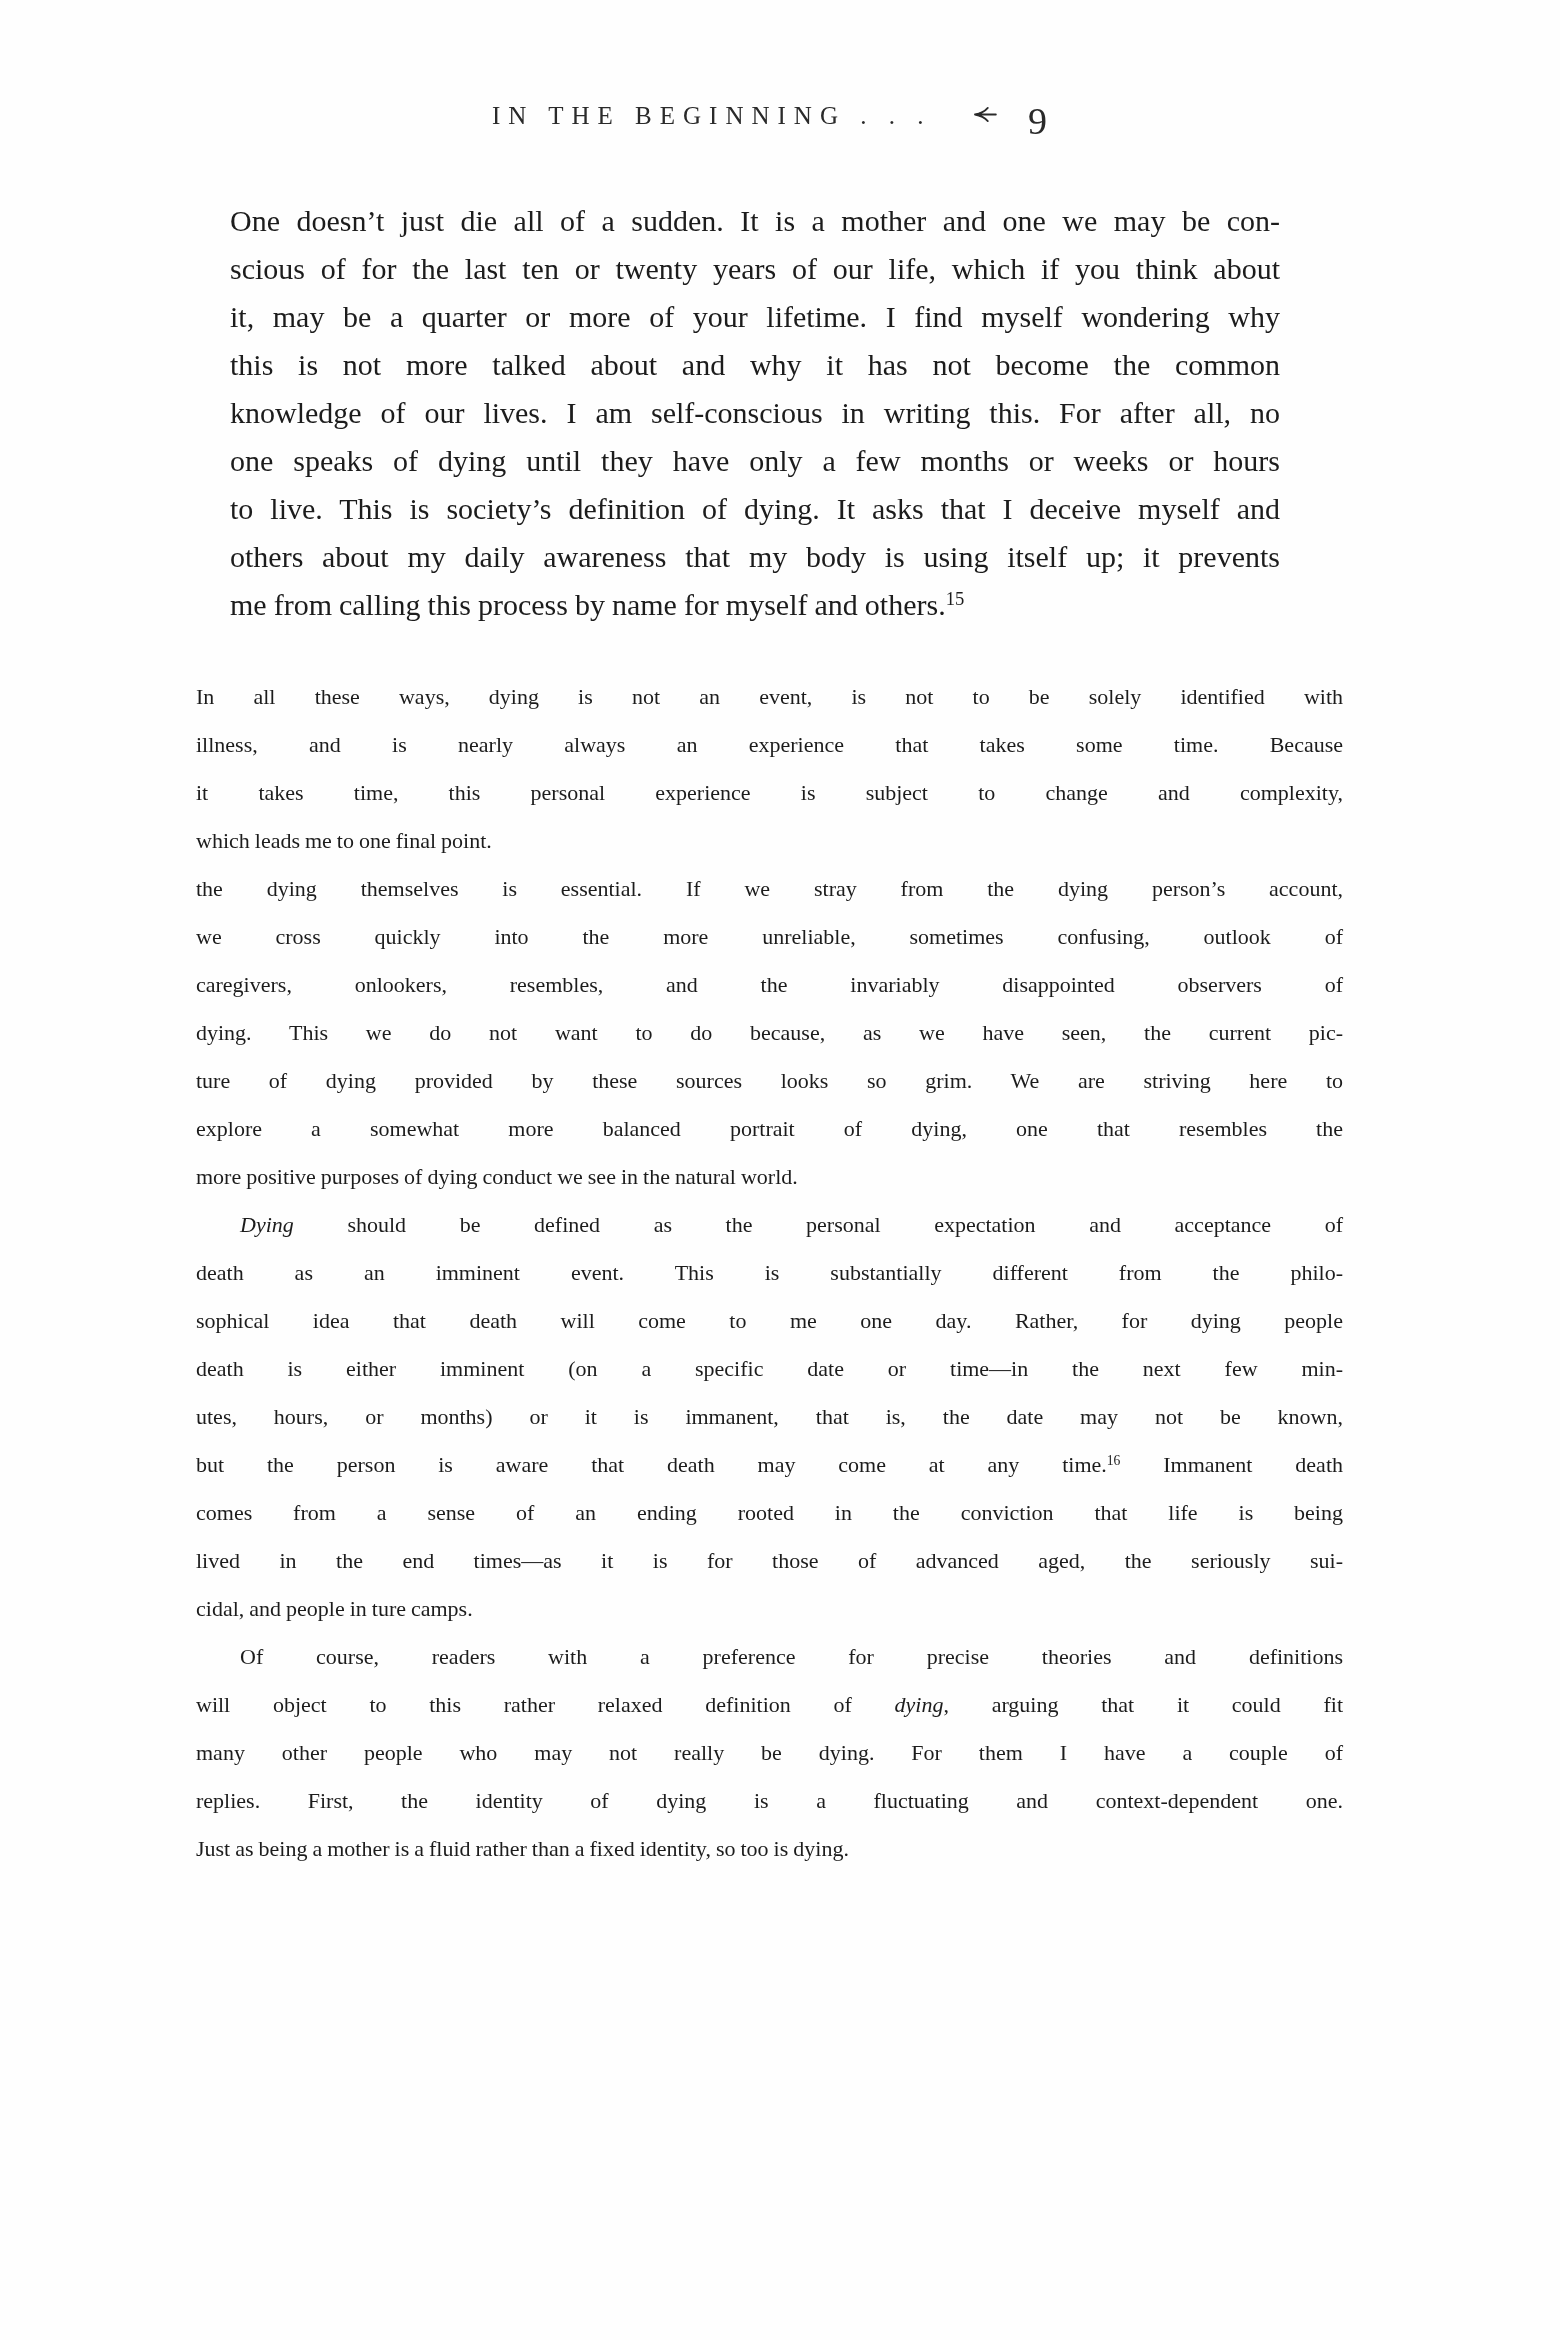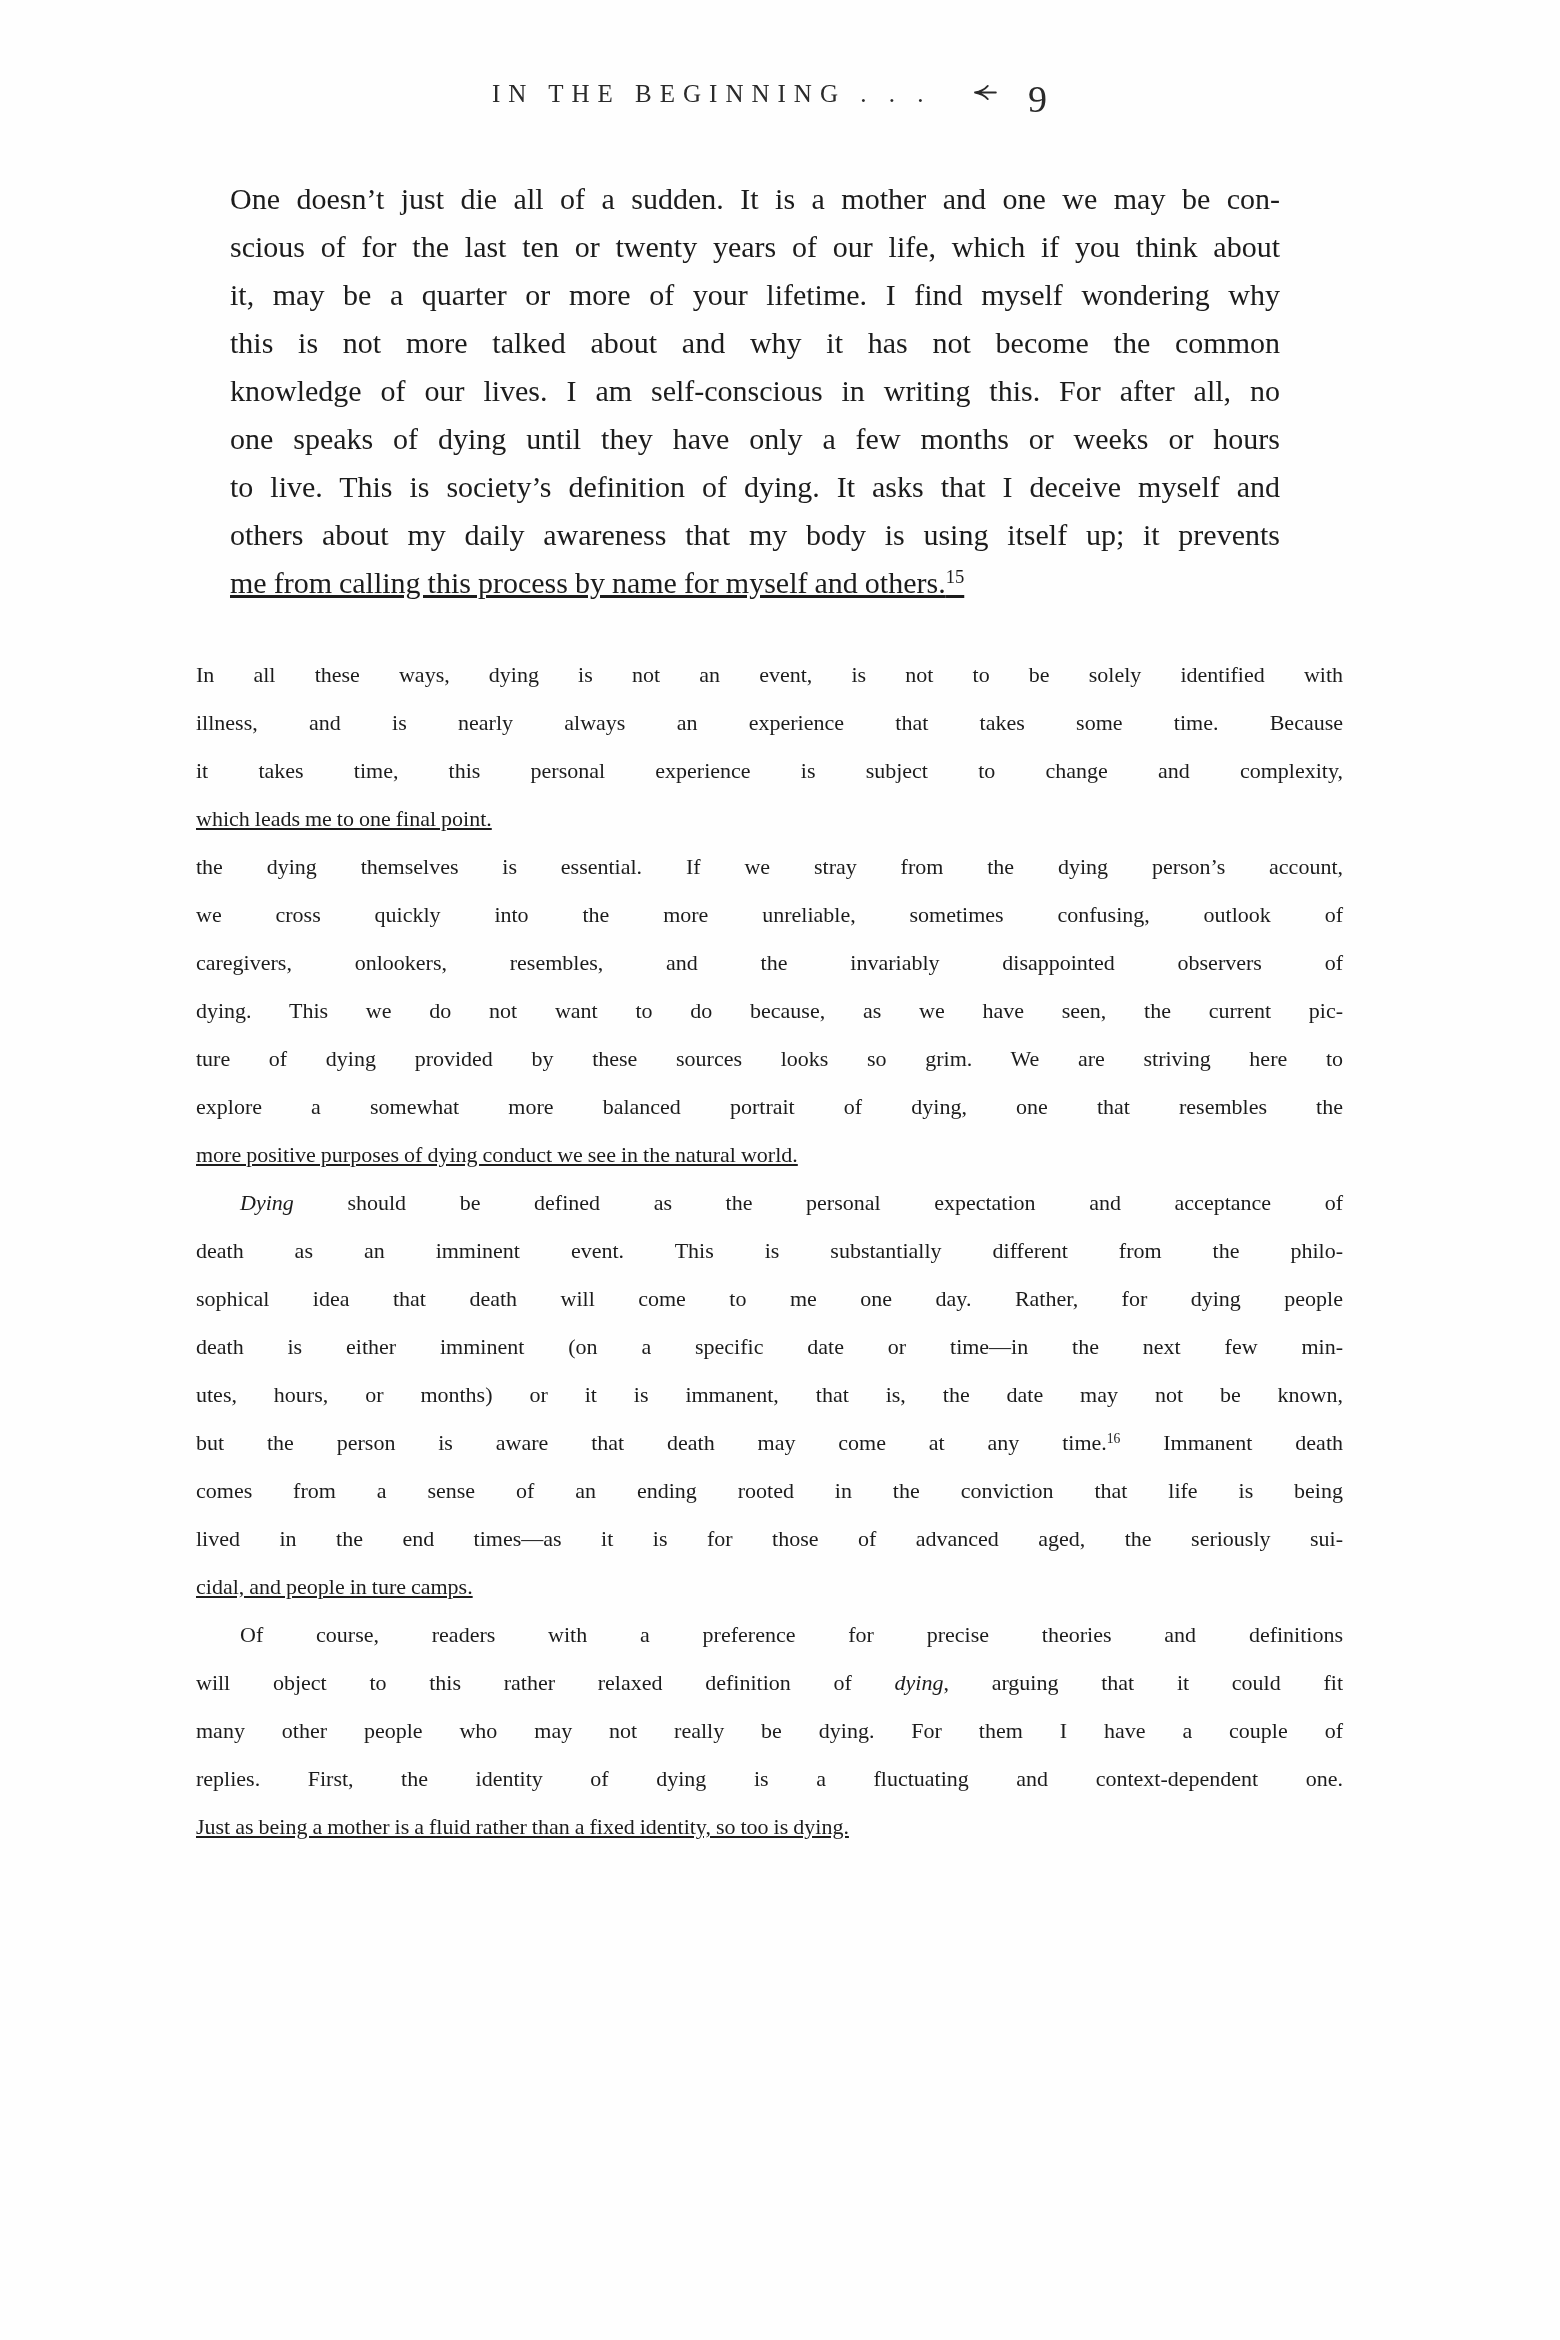--- a/index.html
+++ b/index.html
@@ -16,21 +16,21 @@
     color: #1c1c1c;
     overflow: hidden;
   }
   .text-block {
     position: absolute;
     left: 196px;
     top: 0;
     width: 1147px;
   }
   .running-header {
-    margin-top: 72px;
+    margin-top: 94px;
     text-align: center;
     font-size: 25px;
     letter-spacing: 0.32em;
     white-space: nowrap;
     color: #2a2a2a;
   }
   .running-header .title-caps {
     vertical-align: middle;
   }
   .running-header .orn {
@@ -58,21 +58,20 @@
     line-height: 48px;
   }
   .line {
     text-align: justify;
     text-align-last: justify;
     word-spacing: -0.5px;
   }
   .line.last {
     text-align: left;
     text-align-last: left;
-    text-decoration: underline;
   }
   .line.indent {
     text-indent: 44px;
   }
   .it {
     font-style: italic;
   }
   sup.fnote {
     font-size: 62%;
     line-height: 0;

